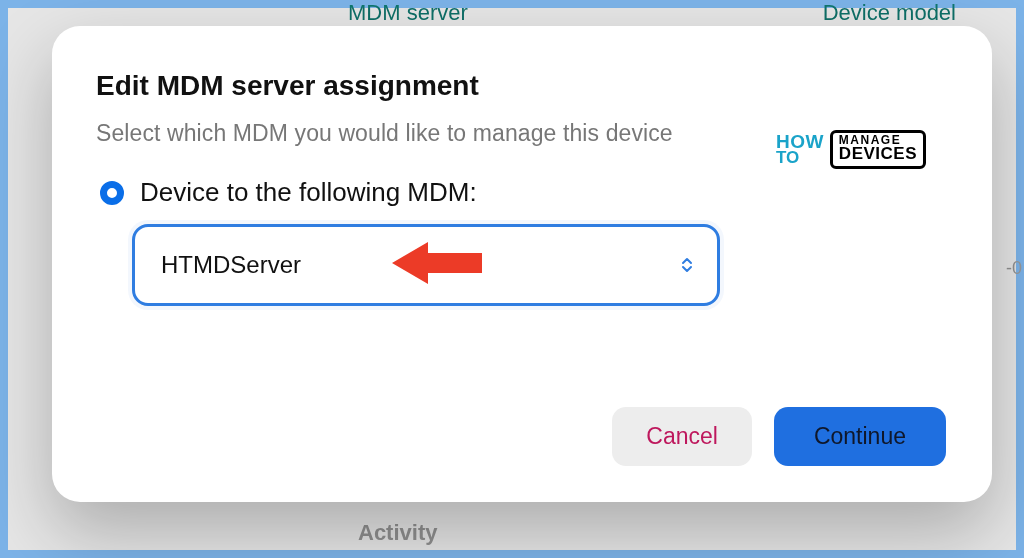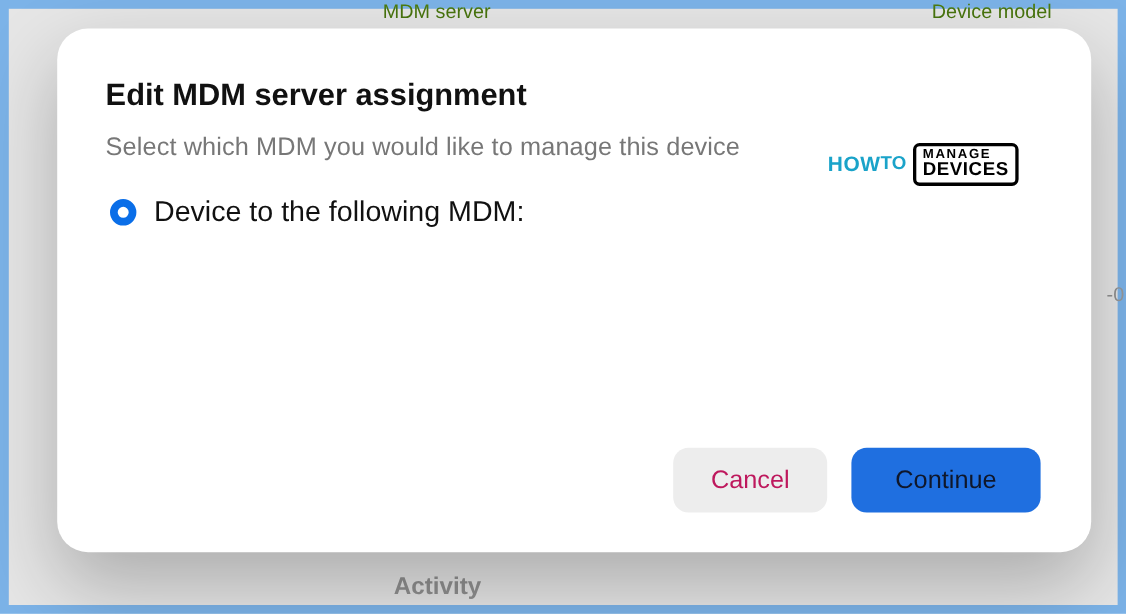--- a/index.html
+++ b/index.html
@@ -12,22 +12,22 @@
       position: relative;
     }
     .bg-content {
       position: absolute;
       top: 0; left: 0; right: 0; bottom: 0;
       background: #f5f5f5;
       margin: 8px;
     }
     .bg-header {
       height: 20px;
-      color: #4d7c0f;
-      font-size: 18px;
+      color: #0f766e;
+      font-size: 22px;
       display:flex;
       justify-content: space-between;
       padding: 0 30px;
       margin-top: -8px;
     }
     .bg-header .col { text-align: center; }
     .bg-activity {
       position: absolute;
       bottom: 4px;
       left: 350px;
@@ -158,22 +158,22 @@
     .watermark {
       position:absolute;
       top: 104px;
       right: 66px;
       display:flex;
       align-items:center;
       gap:6px;
     }
     .wm-howto {
       display:flex;
-      flex-direction:row;
-      align-items:center;
+      flex-direction:column;
+      align-items:flex-start;
       line-height:0.92;
     }
     .wm-how { color:#1aa3c9; font-weight:800; font-size:19px; font-family: Arial Black, Arial, sans-serif; letter-spacing:0.5px;}
     .wm-to { color:#1aa3c9; font-weight:800; font-size:17px; font-family: Arial Black, Arial, sans-serif;}
     .wm-box {
       border: 3px solid #000;
       border-radius: 6px;
       padding: 2px 6px 3px 6px;
       background:#fff;
       display:flex;
@@ -198,20 +198,36 @@
 <div class="modal-scrim">
   <div class="modal">
     <h1 class="modal-title">Edit MDM server assignment</h1>
     <p class="modal-subtitle">Select which MDM you would like to manage this device</p>
 
     <div class="radio-row">
       <span class="radio-outer"></span>
       <span class="radio-label">Device to the following MDM:</span>
     </div>
 
+    <div class="select-wrap">
+      <div class="select-field">
+        <span>HTMDServer</span>
+      </div>
+      <span class="chevron-updown">
+        <svg width="14" height="20" viewBox="0 0 14 20">
+            <path d="M3 8 L7 4 L11 8" stroke="#2f7de1" stroke-width="2" fill="none" stroke-linecap="round" stroke-linejoin="round"></path>
+            <path d="M3 12 L7 16 L11 12" stroke="#2f7de1" stroke-width="2" fill="none" stroke-linecap="round" stroke-linejoin="round"></path>
+          </svg>
+      </span>
+      <span class="arrow-annotation">
+        <svg width="90" height="50" viewBox="0 0 90 50">
+          <polygon points="0,25 36,4 36,15 90,15 90,35 36,35 36,46" fill="#ec3b27"></polygon>
+        </svg>
+      </span>
+    </div>
 
     <div class="footer">
       <button class="btn btn-cancel">Cancel</button>
       <button class="btn btn-continue">Continue</button>
     </div>
 
     <div class="watermark">
       <div class="wm-howto">
         <span class="wm-how">HOW</span>
         <span class="wm-to">TO</span>

